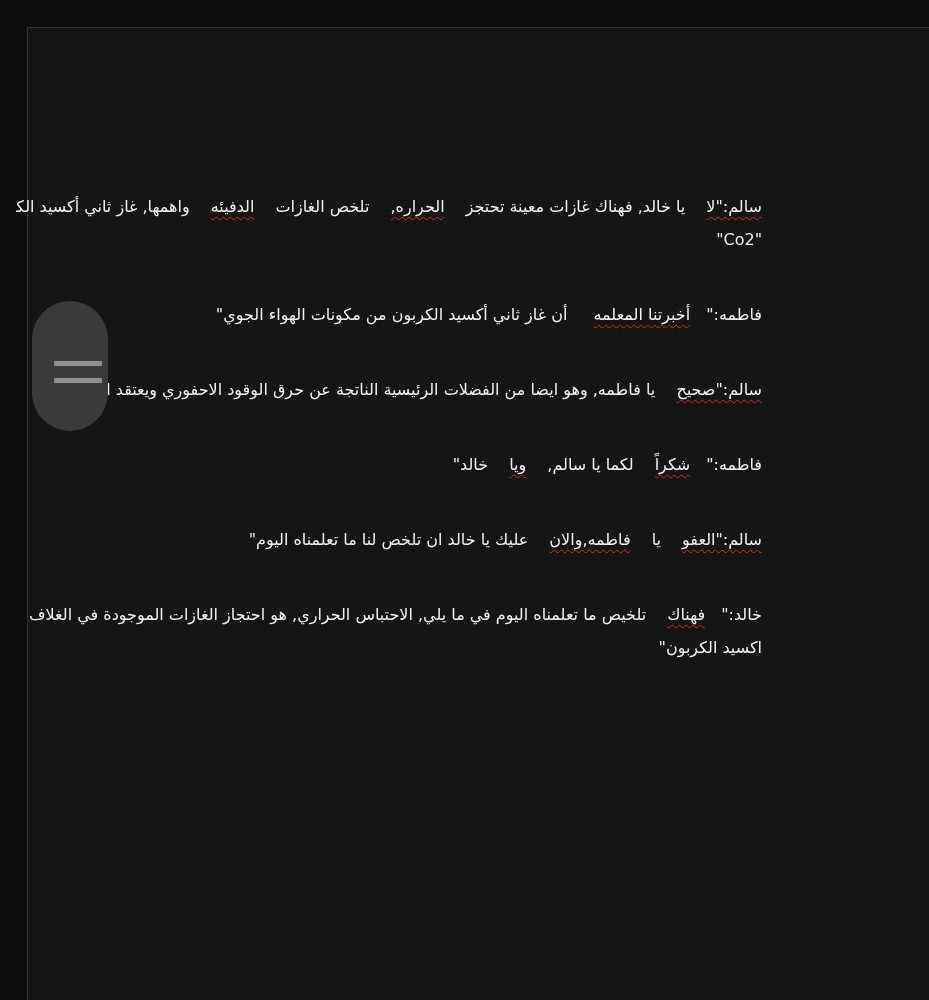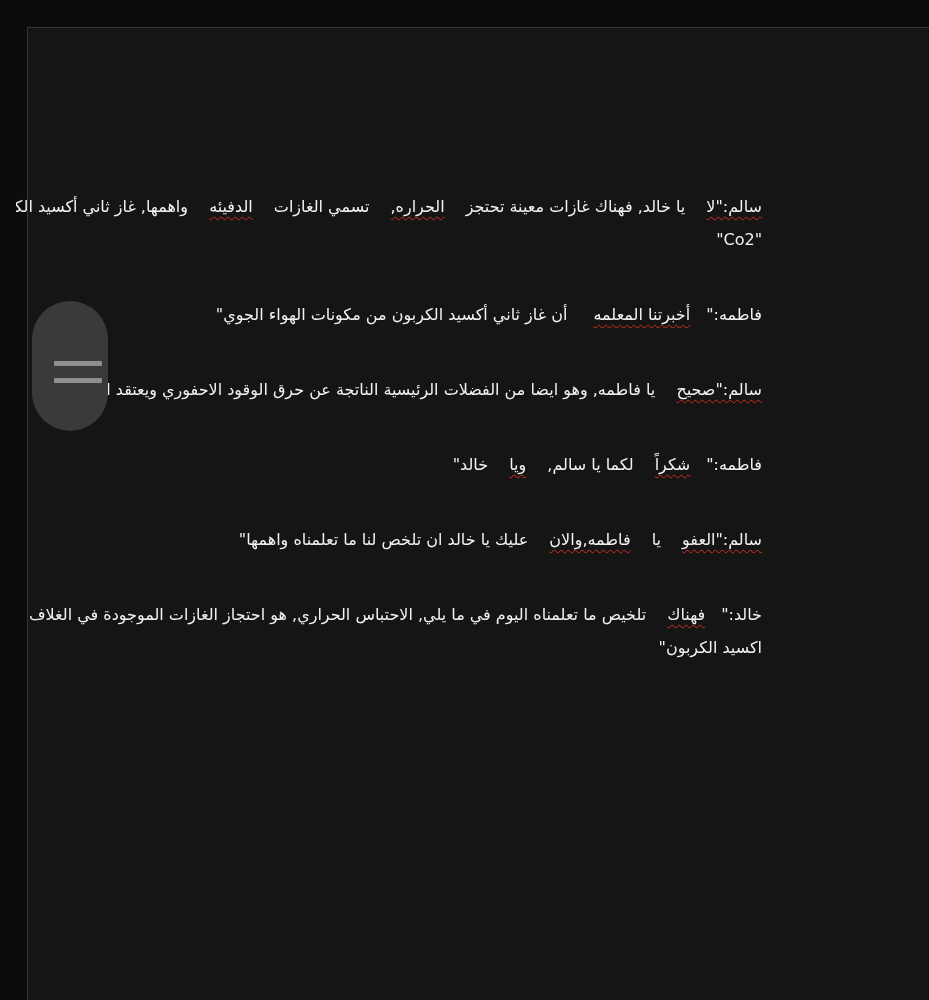--- a/index.html
+++ b/index.html
@@ -63,34 +63,34 @@
   }
   .handle-bar.b1 { top: 52px; }
   .handle-bar.b2 { top: 69px; }
 </style>
 </head>
 <body>
 
 <div class="frame">
   <div class="doc-text">
       <div class="paragraph">
-        <div class="line"><span class="misspelled">سالم:"لا</span><span> يا خالد, فهناك غازات معينة تحتجز </span><span class="misspelled">الحراره,</span><span> تسمي الغازات </span><span class="misspelled">الدفيئه</span><span> واهمها, غاز ثاني أكسيد الكربون</span></div>
+        <div class="line"><span class="misspelled">سالم:"لا</span><span> يا خالد, فهناك غازات معينة تحتجز </span><span class="misspelled">الحراره,</span><span> تلخص الغازات </span><span class="misspelled">الدفيئه</span><span> واهمها, غاز ثاني أكسيد الكربون</span></div>
         <div class="line"><span>"Co2"</span></div>
       </div>
       <div class="paragraph">
         <div class="line"><span>فاطمه:"</span><span class="misspelled">أخبرتنا المعلمه</span><span>  أن غاز ثاني أكسيد الكربون من مكونات الهواء الجوي"</span></div>
       </div>
       <div class="paragraph">
         <div class="line"><span class="misspelled">سالم:"صحيح</span><span> يا فاطمه, وهو ايضا من الفضلات الرئيسية الناتجة عن حرق الوقود الاحفوري ويعتقد انه خلال</span></div>
       </div>
       <div class="paragraph">
         <div class="line"><span>فاطمه:"</span><span class="misspelled">شكراً</span><span> لكما يا سالم, </span><span class="misspelled">ويا</span><span> خالد"</span></div>
       </div>
       <div class="paragraph">
-        <div class="line"><span class="misspelled">سالم:"العفو</span><span> يا </span><span class="misspelled">فاطمه,والان</span><span> عليك يا خالد ان تلخص لنا ما تعلمناه واهمها"</span></div>
+        <div class="line"><span class="misspelled">سالم:"العفو</span><span> يا </span><span class="misspelled">فاطمه,والان</span><span> عليك يا خالد ان تلخص لنا ما تعلمناه اليوم"</span></div>
       </div>
       <div class="paragraph">
         <div class="line"><span>خالد:"</span><span class="misspelled">فهناك</span><span> تلخيص ما تعلمناه اليوم في ما يلي, الاحتباس الحراري, هو احتجاز الغازات الموجودة في الغلاف</span></div>
         <div class="line"><span>اكسيد الكربون"</span></div>
       </div>
     </div>
 </div>
 
 <div class="handle">
   <div class="handle-bar b1"></div>

